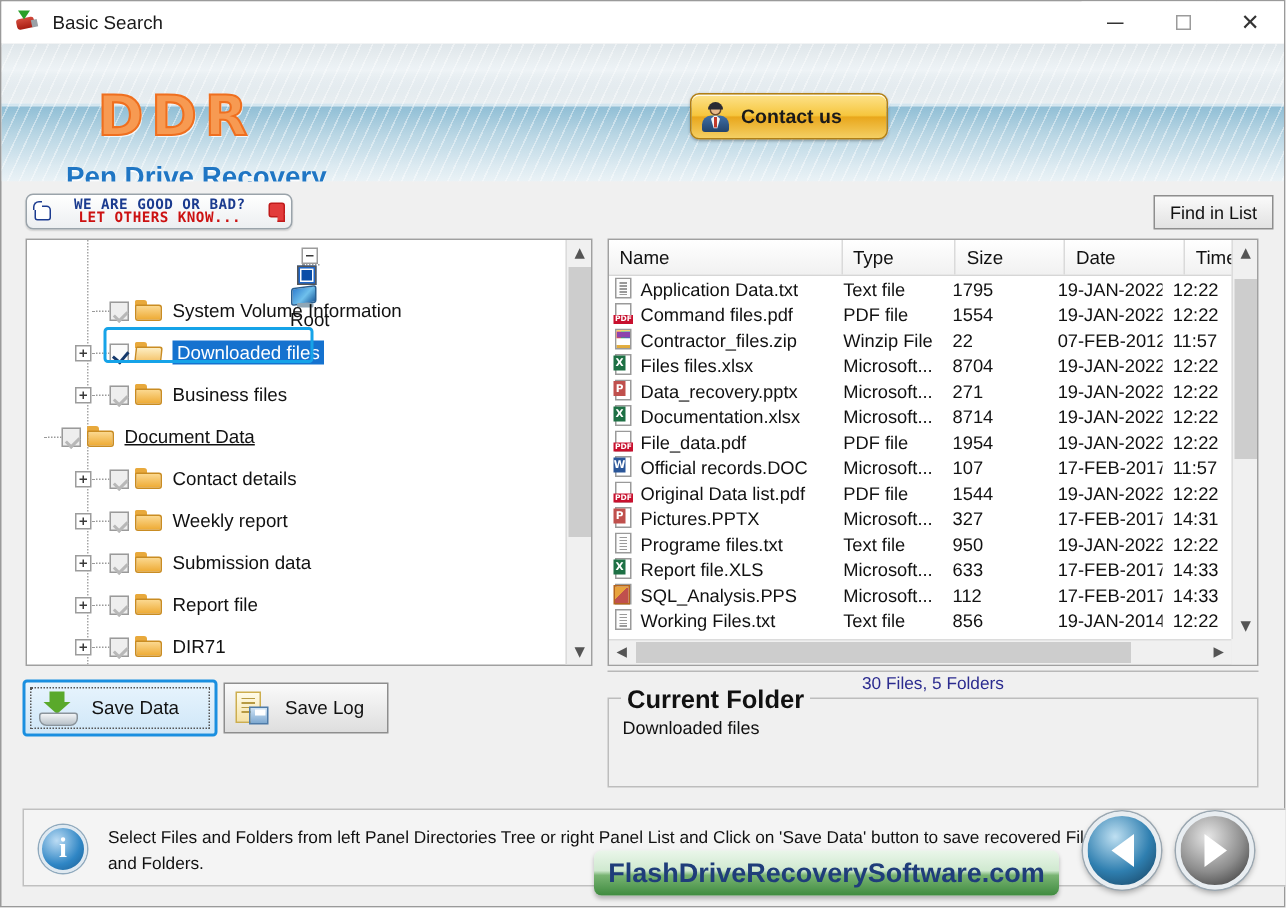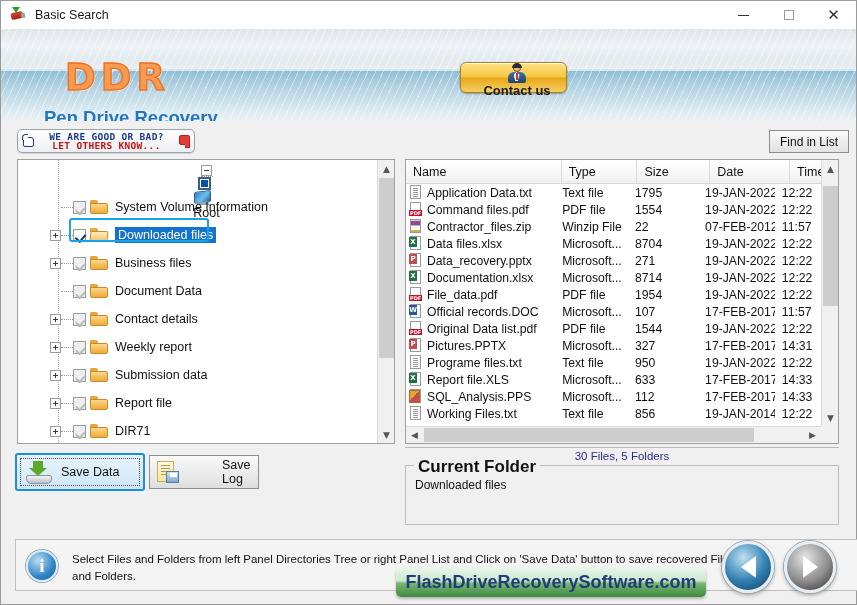--- a/index.html
+++ b/index.html
@@ -81,26 +81,25 @@
     color: #f79a52;
     -webkit-text-stroke: 1.4px #ef6f1f;
     text-shadow: 0 0 1px #fff, 1px 1px 0 rgba(255,255,255,.8);
   }
   .product-name {
     position: absolute; left: 43px; top: 78px;
     font-size: 18.5px; font-weight: bold; color: #1f76c4;
     text-shadow: 0 1px 0 rgba(255,255,255,.85);
   }
   .contact-btn {
-    position: absolute; left: 459px; top: 33px; width: 107px; height: 31px;
+    position: absolute; left: 459px; top: 33px; width: 132px; height: 31px;
     background: linear-gradient(180deg,#fde38c 0%, #f6c63e 48%, #e9a71c 52%, #f4cf63 100%);
     border: 1px solid #b07e15; border-radius: 6px;
     display: flex; align-items: center; cursor: pointer;
     box-shadow: inset 0 1px 0 rgba(255,255,255,.8), 0 1px 2px rgba(0,0,0,.3);
-    flex-direction: column;
   }
   .contact-avatar {
     position: relative; width: 20px; height: 20px; margin-left: 6px; flex: none;
   }
   .av-head { position: absolute; left: 6px; top: 1px; width: 8px; height: 8px; border-radius: 50%; background: #e8b98c; border: 1px solid #6a4a2a; }
   .av-hair { position: absolute; left: 5px; top: 0px; width: 10px; height: 5px; border-radius: 5px 5px 0 0; background: #2b2b33; }
   .av-body { position: absolute; left: 1px; top: 9px; width: 18px; height: 11px; border-radius: 6px 6px 2px 2px; background: linear-gradient(#3f6fa8,#23436b); }
   .av-shirt { position: absolute; left: 7px; top: 9px; width: 6px; height: 9px; background: #f2f4f7; clip-path: polygon(50% 0,100% 30%,70% 100%,30% 100%,0 30%); }
   .av-tie { position: absolute; left: 9px; top: 10px; width: 2px; height: 7px; background: #c0392b; }
   .contact-label { margin-left: 7px; font-size: 13px; font-weight: bold; color: #1a1a1a; }
@@ -332,21 +331,21 @@
   }
   .si-tray {
     position: absolute; left: 0; bottom: 0; width: 26px; height: 9px;
     background: linear-gradient(#f2f4f6,#b9c2c9); border: 1px solid #8b949b;
     border-radius: 2px 2px 5px 5px;
   }
   .save-label { margin-left: 9px; font-size: 12.5px; color: #111; }
   .savelog-btn {
     position: absolute; left: 148px; top: 454px; width: 110px; height: 34px;
     background: linear-gradient(#fafafa,#dedede); border: 1px solid #8e8e8e;
-    display: flex; align-items: center; cursor: pointer; gap: 32px;
+    display: flex; align-items: center; cursor: pointer;
   }
   .log-icon { width: 24px; height: 22px; position: relative; margin-left: 7px; flex: none; }
   .log-page {
     position: absolute; left: 0; top: 0; width: 17px; height: 21px;
     background: linear-gradient(#fffbe8,#f5e2a5); border: 1px solid #cdae4e;
   }
   .log-page::after {
     content: ""; position: absolute; left: 3px; top: 3px; right: 3px; height: 11px;
     background: repeating-linear-gradient(180deg,#b69a42 0,#b69a42 1px,transparent 1px,transparent 3px);
   }
@@ -514,21 +513,21 @@
         <div class="tnode" style="padding-left: 32px;">
           <div class="expander plus"></div>
           <div class="dots"></div>
           <div class="cbox disabled"></div>
           <div class="folder">
             <div class="tab"></div>
             <div class="body"></div>
           </div>
           <span class="tlabel">Business files</span>
         </div>
-        <div class="tnode" style="padding-left: 32px;">
+        <div class="tnode" style=" text-decoration: underline;">
           <div class="expander none"></div>
           <div class="dots"></div>
           <div class="cbox disabled"></div>
           <div class="folder">
             <div class="tab"></div>
             <div class="body"></div>
           </div>
           <span class="tlabel">Document Data</span>
         </div>
         <div class="tnode" style="padding-left: 32px;">
@@ -632,21 +631,21 @@
           <div class="c c-type">Winzip File</div>
           <div class="c c-size">22</div>
           <div class="c c-date">07-FEB-2012</div>
           <div class="c c-time">11:57</div>
         </div>
         <div class="lrow">
           <div class="c c-name">
             <span class="fi xls">
               <span class="page"></span>
             </span>
-            <span>Data files.xlsx</span>
+            <span>Files files.xlsx</span>
           </div>
           <div class="c c-type">Microsoft...</div>
           <div class="c c-size">8704</div>
           <div class="c c-date">19-JAN-2022</div>
           <div class="c c-time">12:22</div>
         </div>
         <div class="lrow">
           <div class="c c-name">
             <span class="fi ppt">
               <span class="page"></span>

